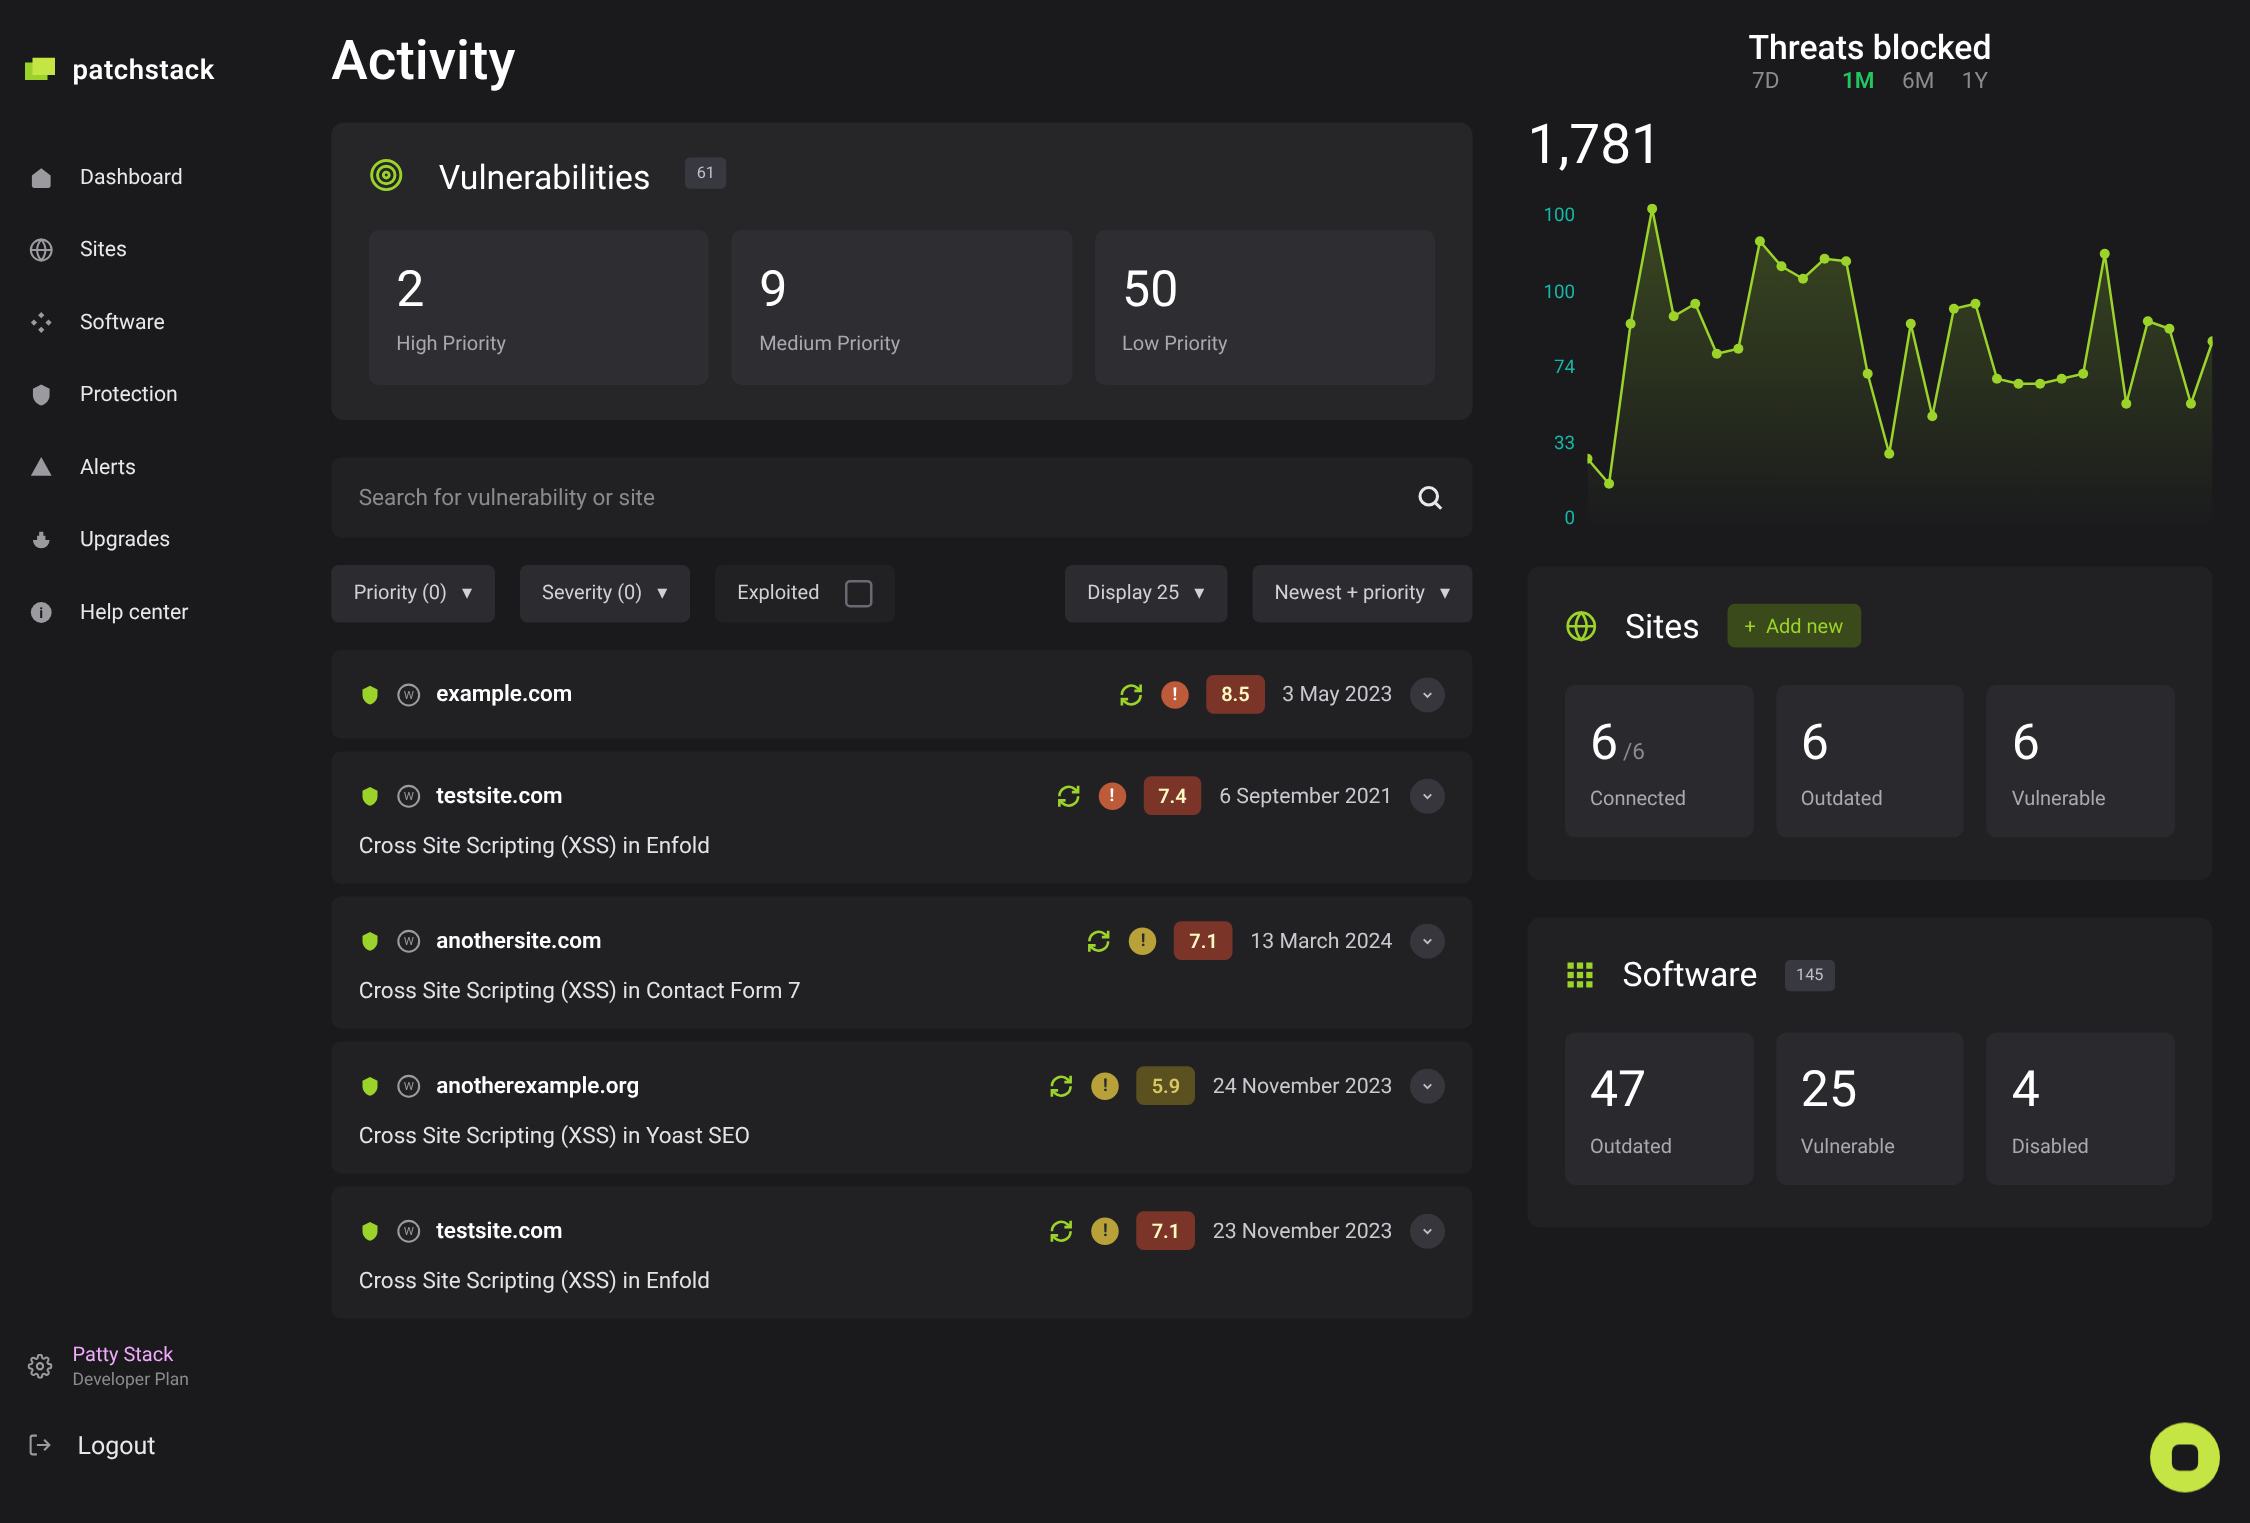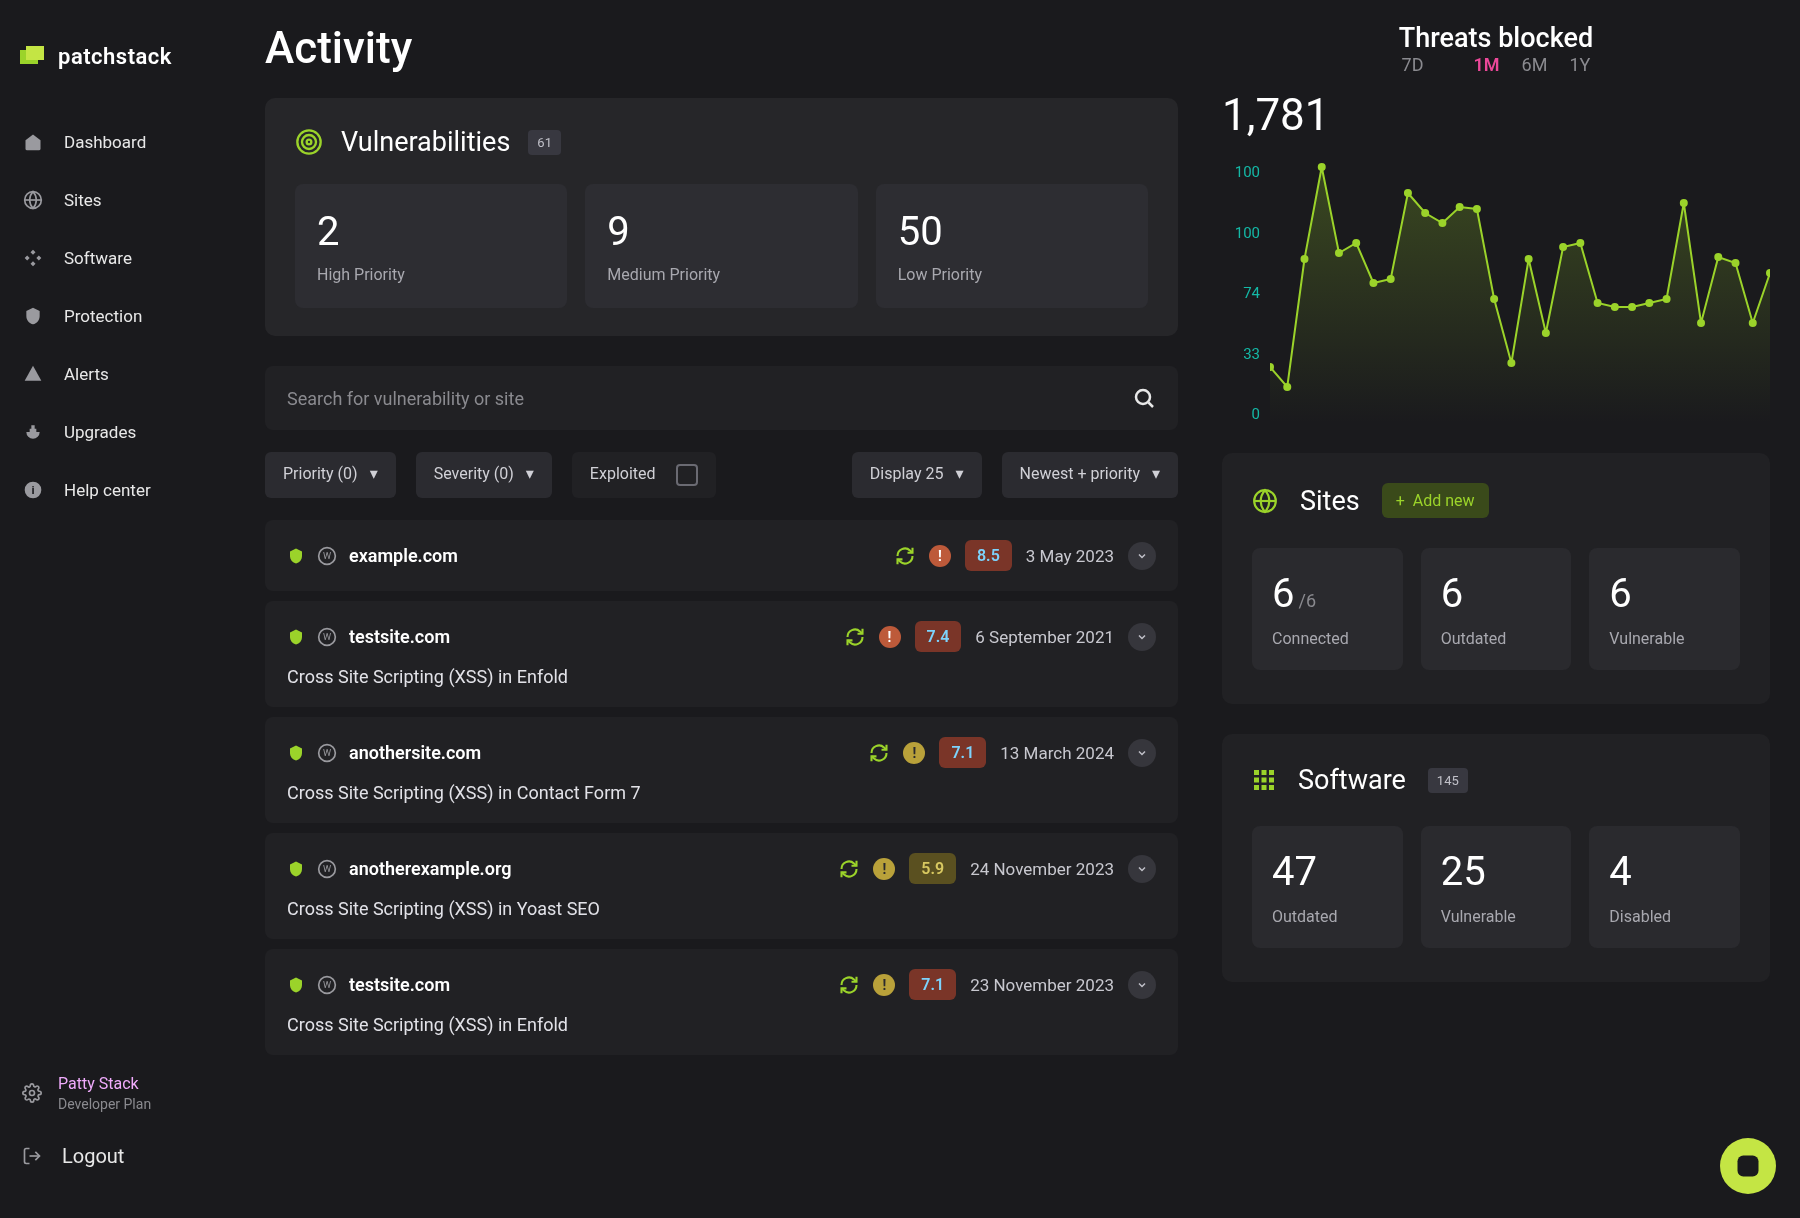--- a/index.html
+++ b/index.html
@@ -20,21 +20,21 @@
 .logout-row { display: flex; align-items: center; gap: 20px; padding: 14px 0; color: #e8e8e8; font-size: 20px; cursor: pointer; }
 
 .main { flex: 1; padding: 22px 30px 30px 0; display: flex; gap: 44px; }
 .col-left { flex: 1; min-width: 0; }
 .col-right { width: 548px; display: flex; flex-direction: column; gap: 30px; }
 
 .page-title { font-size: 44px; font-weight: 500; color: #fff; margin-bottom: 24px; }
 
 .panel { background: #262629; border-radius: 10px; padding: 28px 30px; }
 .panel-dark { background: #212124; border-radius: 10px; }
-.panel-header { display: flex; align-items: center; gap: 18px; margin-bottom: 26px; }
+.panel-header { display: flex; align-items: flex-start; gap: 28px; margin-bottom: 26px; }
 .panel-header h2 { font-size: 27px; font-weight: 400; color: #fff; }
 .badge-count { background: #383840; color: #c0c0c8; font-size: 13px; padding: 5px 9px; border-radius: 4px; }
 
 .stat-cards { display: flex; gap: 18px; }
 .stat-card { flex: 1; background: #2d2d32; border-radius: 8px; padding: 24px 22px; }
 .stat-card .num { font-size: 40px; color: #fff; font-weight: 400; }
 .stat-card .lbl { color: #a8a8af; font-size: 16px; margin-top: 10px; }
 
 .search-row { margin-top: 30px; }
 .search-box { background: #212124; border-radius: 8px; padding: 20px 22px; display: flex; align-items: center; }
@@ -51,31 +51,31 @@
 .vuln-item { background: #212124; border-radius: 8px; padding: 20px 22px; }
 .vuln-top { display: flex; align-items: center; gap: 12px; }
 .shield-icon { color: #9bd32a; }
 .site-name { color: #fff; font-weight: 600; font-size: 18px; }
 .vuln-meta { margin-left: auto; display: flex; align-items: center; gap: 14px; }
 .refresh-icon { color: #9bd32a; }
 .warn-circle { width: 22px; height: 22px; border-radius: 50%; display: flex; align-items: center; justify-content: center; font-size: 14px; font-weight: 700; }
 .warn-circle.orange { background: #bd5a3a; color: #fff; }
 .warn-circle.yellow { background: #b9a13a; color: #2a2a2d; }
 .score-pill { padding: 6px 12px; border-radius: 6px; font-size: 16px; font-weight: 600; }
-.score-pill.orange { background: #7a3528; color: #7dd3fc; }
+.score-pill.orange { background: #7a3528; color: #fef9c3; }
 .score-pill.yellow { background: #5a5020; color: #d8c860; }
 .date { color: #c8c8cf; font-size: 17px; }
 .expand-btn { width: 28px; height: 28px; border-radius: 50%; background: #36363c; display: flex; align-items: center; justify-content: center; color: #c0c0c8; cursor: pointer; }
 .vuln-desc { color: #e2e2e8; font-size: 18px; margin-top: 14px; }
 
 .threats-header { display: flex; align-items: center; justify-content: space-between; flex-direction: column; }
 .threats-header h2 { font-size: 27px; font-weight: 500; color: #fff; }
 .range-tabs { display: flex; gap: 22px; font-size: 18px; }
 .range-tabs span { color: #8a8a8f; cursor: pointer; }
-.range-tabs span.active { color: #ec4899; font-weight: 600; margin-left: 28px; }
+.range-tabs span.active { color: #22c55e; font-weight: 600; margin-left: 28px; }
 .threats-count { font-size: 44px; color: #fff; margin-top: 14px; }
 
 .chart-box { margin-top: 22px; position: relative; width: 100%; height: 260px; }
 .chart-labels { position: absolute; left: 0; top: 0; height: 100%; display: flex; flex-direction: column; justify-content: space-between; color: #14b8a6; font-size: 15px; text-align: right; width: 38px; }
 .chart-svg { position: absolute; left: 48px; top: 0; right: 0; bottom: 0; }
 
 .sites-panel { padding: 30px 30px 34px; }
 .sites-header { display: flex; align-items: center; gap: 22px; margin-bottom: 30px; }
 .sites-header .globe-ic { color: #9bd32a; }
 .sites-header h2 { font-size: 27px; font-weight: 400; color: #fff; }

